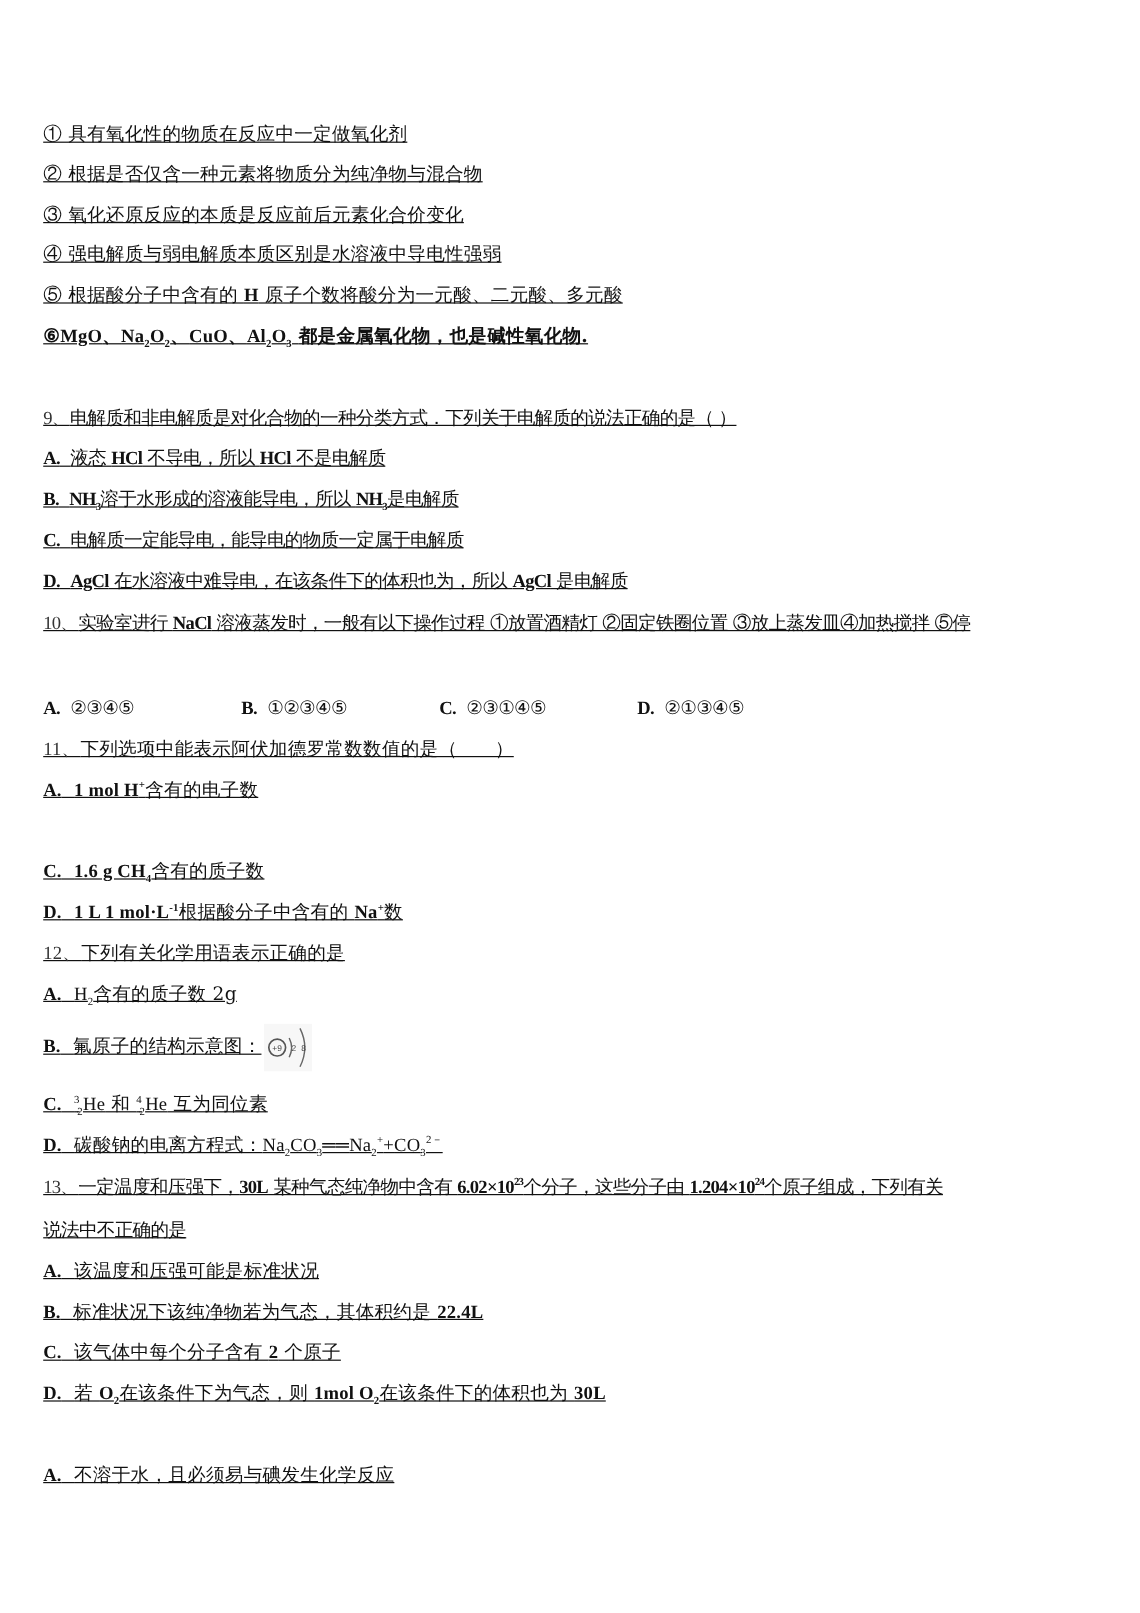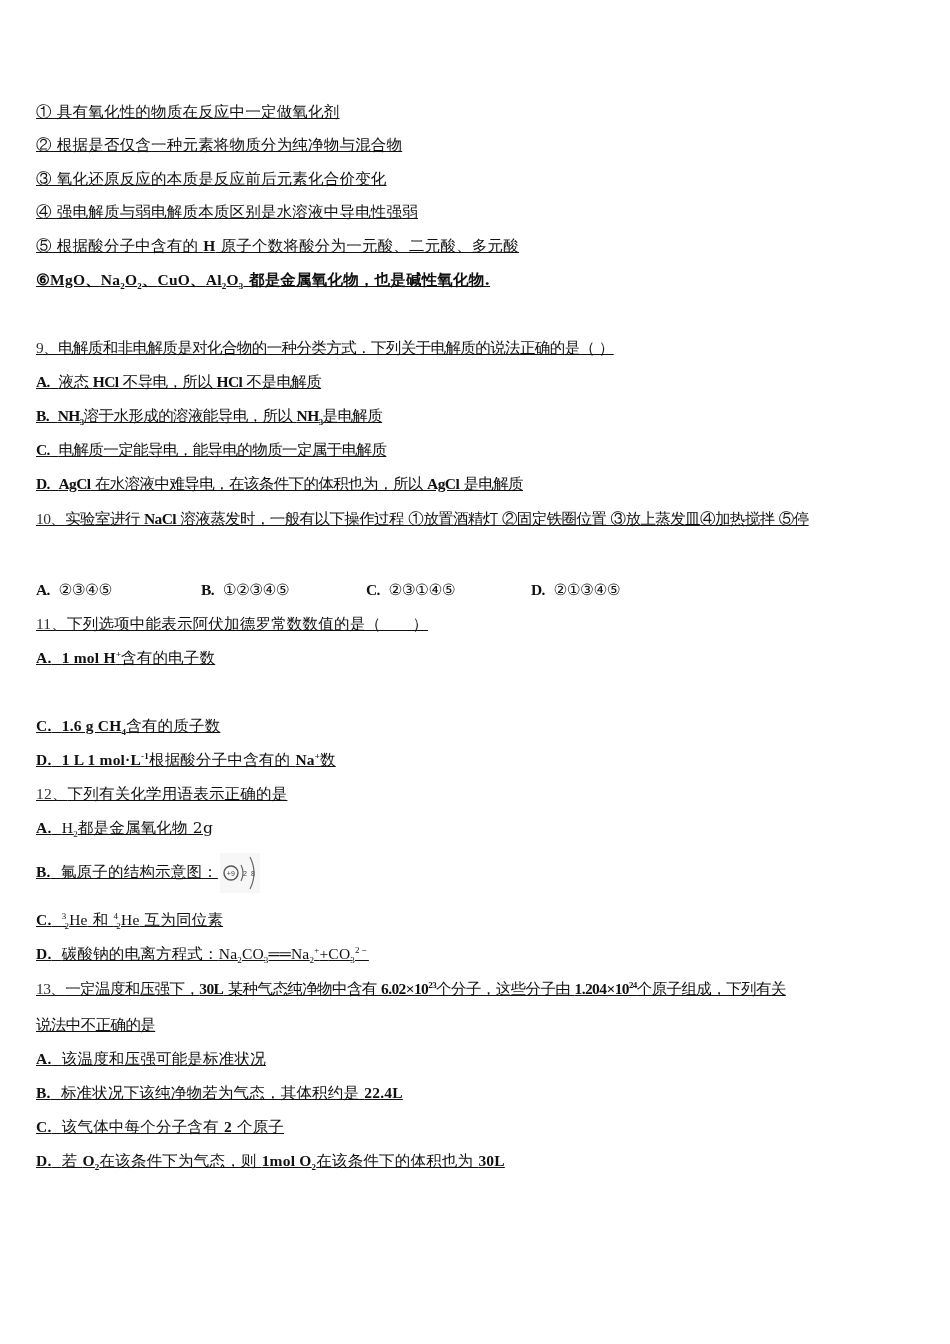--- a/index.html
+++ b/index.html
@@ -89,21 +89,21 @@
     <span class="lbl">C.</span>&nbsp; <span class="latin">1.6 g CH</span><sub class="latin">4</sub><span>含有的质子数</span>
   </div>
   <div class="line" style="top:750px">
     <span class="lbl">D.</span>&nbsp; <span class="latin">1 L 1 mol·L</span><sup class="latin">-1</sup><span>根据酸分子中含有的 </span><span class="latin">Na</span><sup class="latin">+</sup><span>数</span>
   </div>
 
   <div class="line" style="top:784px">
     <span class="num">12、</span><span>下列有关化学用语表示正确的是</span>
   </div>
   <div class="line" style="top:818px">
-    <span class="lbl">A.</span>&nbsp; <span class="latin-n">H</span><sub class="latin-n">2</sub><span>都是金属氧化物 2g</span>
+    <span class="lbl">A.</span>&nbsp; <span class="latin-n">H</span><sub class="latin-n">2</sub><span>含有的质子数 2g</span>
   </div>
   <div class="line" style="top:852px; line-height:40px">
     <span class="lbl">B.</span>&nbsp; <span>氟原子的结构示意图：</span><svg class="atom" viewBox="0 0 40 40">
       <rect x="0" y="0" width="40" height="40" fill="#f7f7f7"></rect>
       <circle cx="11" cy="20" r="7" fill="none" stroke="#555" stroke-width="1.4"></circle>
       <text x="11" y="23" font-size="7" text-anchor="middle" fill="#444" font-family="Liberation Sans, sans-serif">+9</text>
       <path d="M21 12 Q25 20 21 28" fill="none" stroke="#666" stroke-width="1.2"></path>
       <text x="25" y="23" font-size="7" text-anchor="middle" fill="#444" font-family="Liberation Sans, sans-serif">2</text>
       <path d="M30 4 Q38 20 30 36" fill="none" stroke="#666" stroke-width="1.2"></path>
       <text x="33" y="23" font-size="7" text-anchor="middle" fill="#444" font-family="Liberation Sans, sans-serif">8</text>
@@ -126,14 +126,17 @@
   <div class="line" style="top:1083px">
     <span class="lbl">B.</span>&nbsp; <span>标准状况下该纯净物若为气态，其体积约是 </span><span class="latin">22.4L</span>
   </div>
   <div class="line" style="top:1117px">
     <span class="lbl">C.</span>&nbsp; <span>该气体中每个分子含有 </span><span class="latin">2</span><span> 个原子</span>
   </div>
   <div class="line" style="top:1151px">
     <span class="lbl">D.</span>&nbsp; <span>若 </span><span class="latin">O</span><sub class="latin">2</sub><span>在该条件下为气态，则 </span><span class="latin">1mol O</span><sub class="latin">2</sub><span>在该条件下的体积也为 </span><span class="latin">30L</span>
   </div>
 
+  <div class="line" style="top:1219px">
+    <span class="lbl">A.</span>&nbsp; <span>不溶于水，且必须易与碘发生化学反应</span>
+  </div>
 
 </div>
 
 </body></html>

